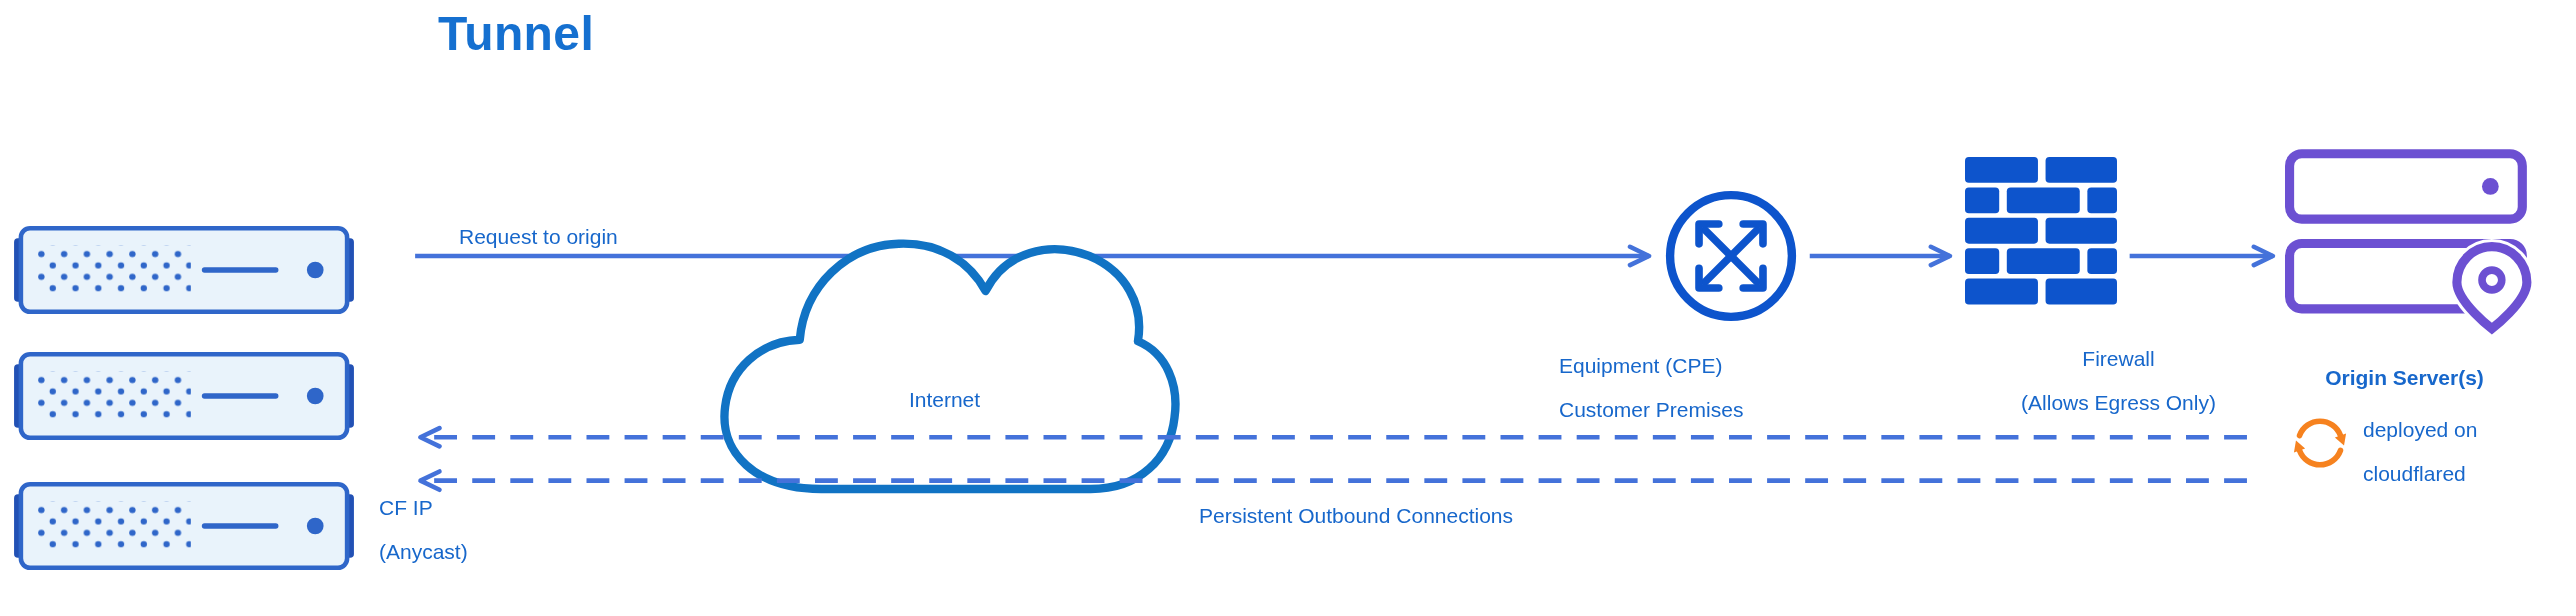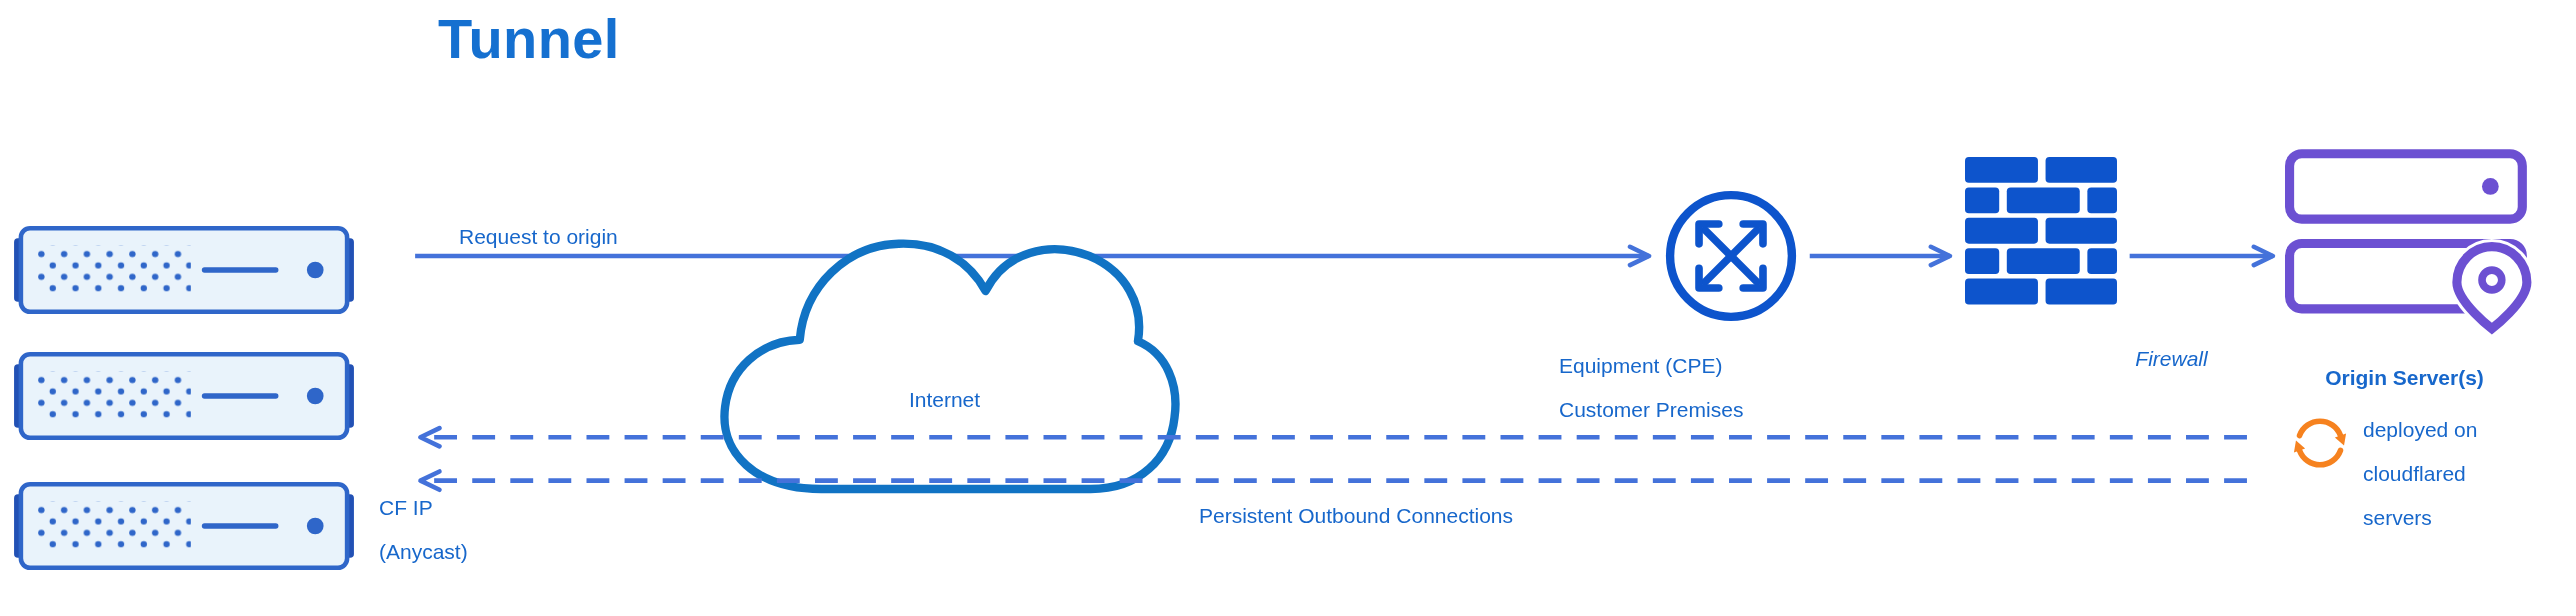--- a/index.html
+++ b/index.html
@@ -2,21 +2,21 @@
 <html style="--title-blue: #1570D0; --text-blue: #1767CB; --line-blue: #4472DA; --icon-blue: #0D54CC; --cloud-blue: #1173C4; --server-blue: #2F66C9; --server-fill: #E9F3FB; --server-dark: #2251B5; --purple: #6C50D2; --orange: #F6821F; --orange-light: #FBAD41; --logo-text: #17191D;font-size:12.2px"><head>
 <meta charset="utf-8">
 <style>
   html,body { margin:0; padding:0; background:#ffffff; }
   .stage {
     position:relative; width:2576px; height:617px; background:#ffffff;
     font-family:"Liberation Sans", sans-serif; overflow:hidden;
   }
   .abs { position:absolute; }
   .title {
-    color:var(--title-blue,#1570D0); font-size:56px; font-weight:600; letter-spacing:0.4px;
+    color:var(--title-blue,#1570D0); font-size:48px; font-weight:600; letter-spacing:0.4px;
   }
   .lbl {
     color:var(--text-blue,#1767CB); font-size:21px; line-height:44px; white-space:nowrap;
   }
   .center { text-align:center; }
   .wordmark {
     color:var(--logo-text,#17191D); font-weight:800; font-size:40px; letter-spacing:1.5px;
     text-align:center; width:100%; white-space:nowrap;
   }
   .reg { font-size:15.2px; vertical-align:super; font-weight:700; }
@@ -133,22 +133,23 @@
         <rect x="161" y="40" width="39" height="34" rx="5"></rect>
       <rect x="0" y="80" width="96" height="34" rx="5"></rect>
         <rect x="106" y="80" width="94" height="34" rx="5"></rect>
       <rect x="0" y="120" width="45" height="34" rx="5"></rect>
         <rect x="55" y="120" width="96" height="34" rx="5"></rect>
         <rect x="161" y="120" width="39" height="34" rx="5"></rect>
       <rect x="0" y="160" width="96" height="34" rx="5"></rect>
         <rect x="106" y="160" width="94" height="34" rx="5"></rect>
     </g>
   </svg>
-  <div class="abs lbl center" style="left:1943px; top:337px; width:457px;font-style:italic;">
+  <div class="abs lbl center" style="left:1890px; top:337px; width:457px;">
     <div>Firewall</div>
+    <div>(Allows Egress Only)</div>
   </div>
 
   <svg class="abs" style="left:2285px; top:149px; width:251px; height:186px;" viewBox="0 0 330 244">
     <rect x="6" y="6" width="306" height="86" rx="16" class="pur-s" stroke-width="12"></rect>
     <circle cx="270" cy="49" r="11" class="pur-f"></circle>
     <rect x="6" y="124" width="306" height="86" rx="16" class="pur-s" stroke-width="12"></rect>
     <path class="casing" stroke-width="20" d="M 272 128 C 247 128 226 149 226 175 C 226 201 272 236 272 236 C 272 236 318 201 318 175 C 318 149 297 128 272 128 Z"></path>
     <path class="pur-s" stroke-width="12" d="M 272 128 C 247 128 226 149 226 175 C 226 201 272 236 272 236 C 272 236 318 201 318 175 C 318 149 297 128 272 128 Z"></path>
     <circle cx="272" cy="172" r="13" class="pur-s" stroke-width="10"></circle>
   </svg>
@@ -156,17 +157,16 @@
 
   <svg class="abs" style="left:2287px; top:410px; width:66px; height:66px;" viewBox="0 0 100 100">
     <path d="M 19 38.7 A 33 33 0 0 1 81 38.7" class="org-s" stroke-width="8.5"></path>
     <polygon points="86.4,53.7 89.5,35.6 72.5,41.8" class="org-f"></polygon>
     <path d="M 81 61.3 A 33 33 0 0 1 19 61.3" class="org-s" stroke-width="8.5"></path>
     <polygon points="13.6,46.3 10.5,64.4 27.5,58.2" class="org-f"></polygon>
   </svg>
   <div class="abs lbl" style="left:2363px; top:408px;">
     <div>deployed on</div>
     <div>cloudflared</div>
-    <div>servers</div>
   </div>
 
 </div>
 
 
 </body></html>

